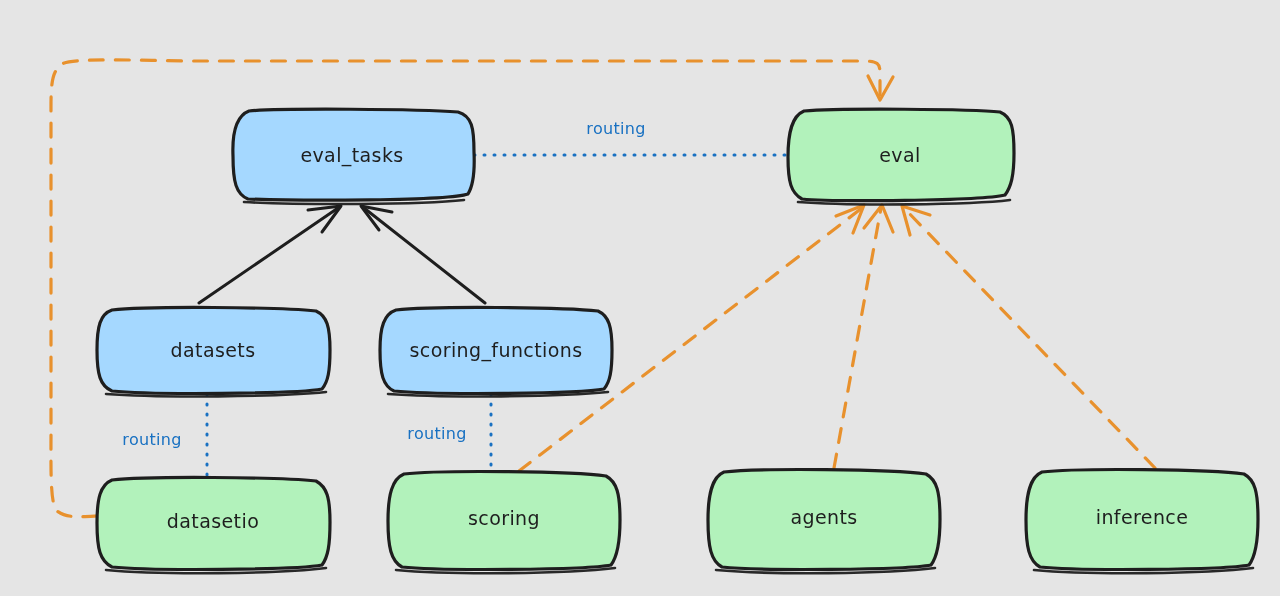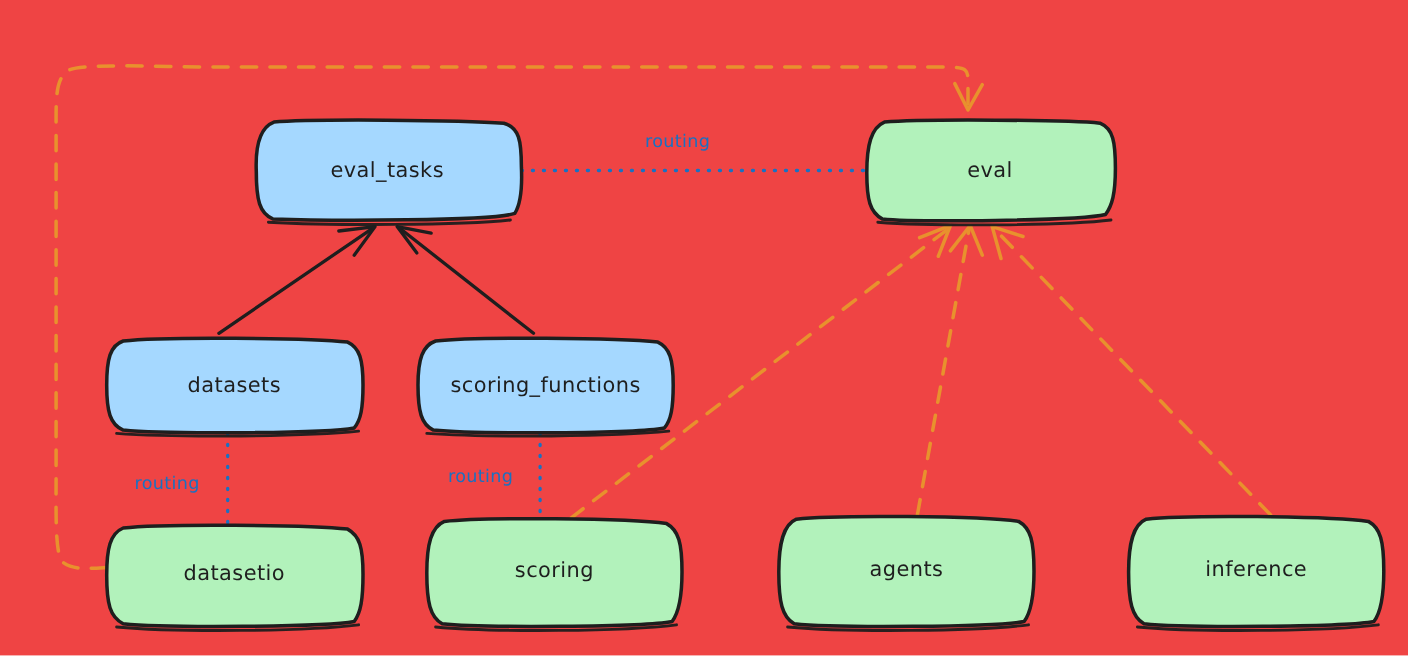--- a/index.html
+++ b/index.html
@@ -10,21 +10,21 @@
   body {
     width: 1280px;
     height: 596px;
     overflow: hidden;
     font-family: "DejaVu Sans", sans-serif;
   }
   #canvas {
     position: relative;
     width: 1280px;
     height: 596px;
-    background: #ef4444;
+    background: #e5e5e5;
     text-align: right;
   }
   svg#diagram {
     position: absolute;
     left: 0;
     top: 0;
     width: 1280px;
     height: 596px;
     display: block;
   }

